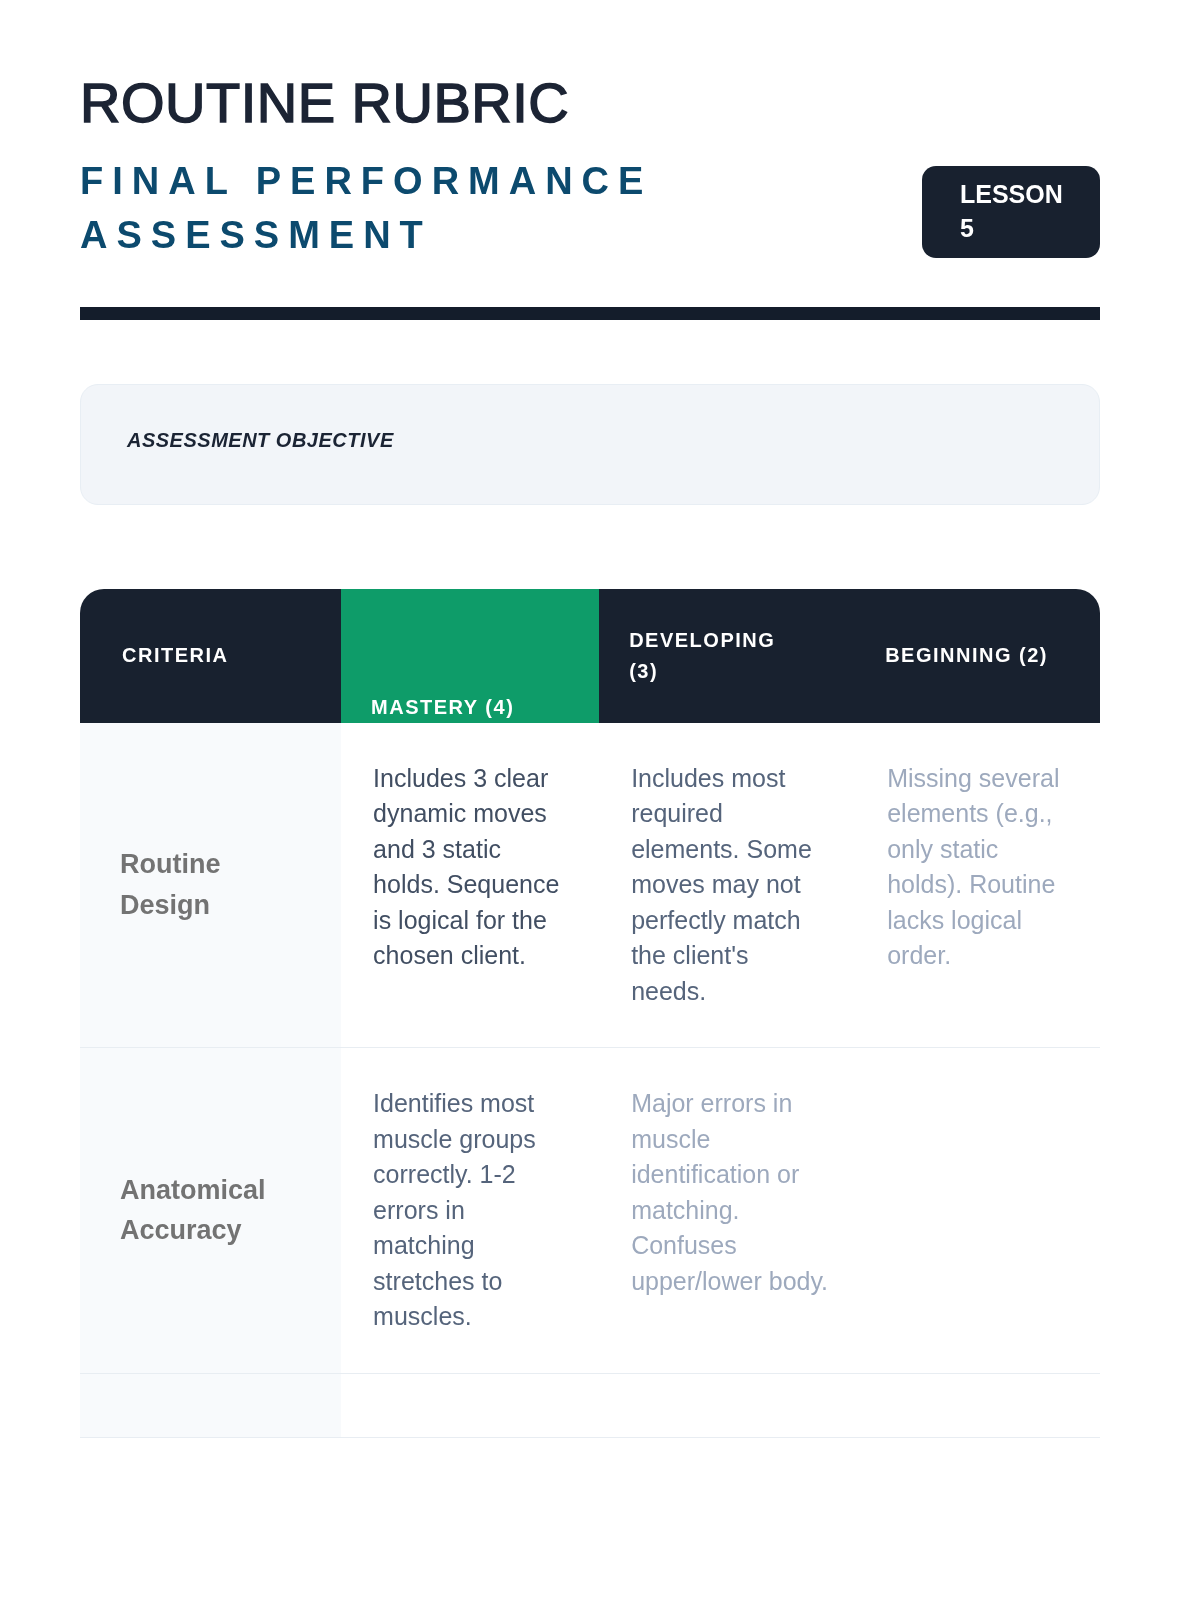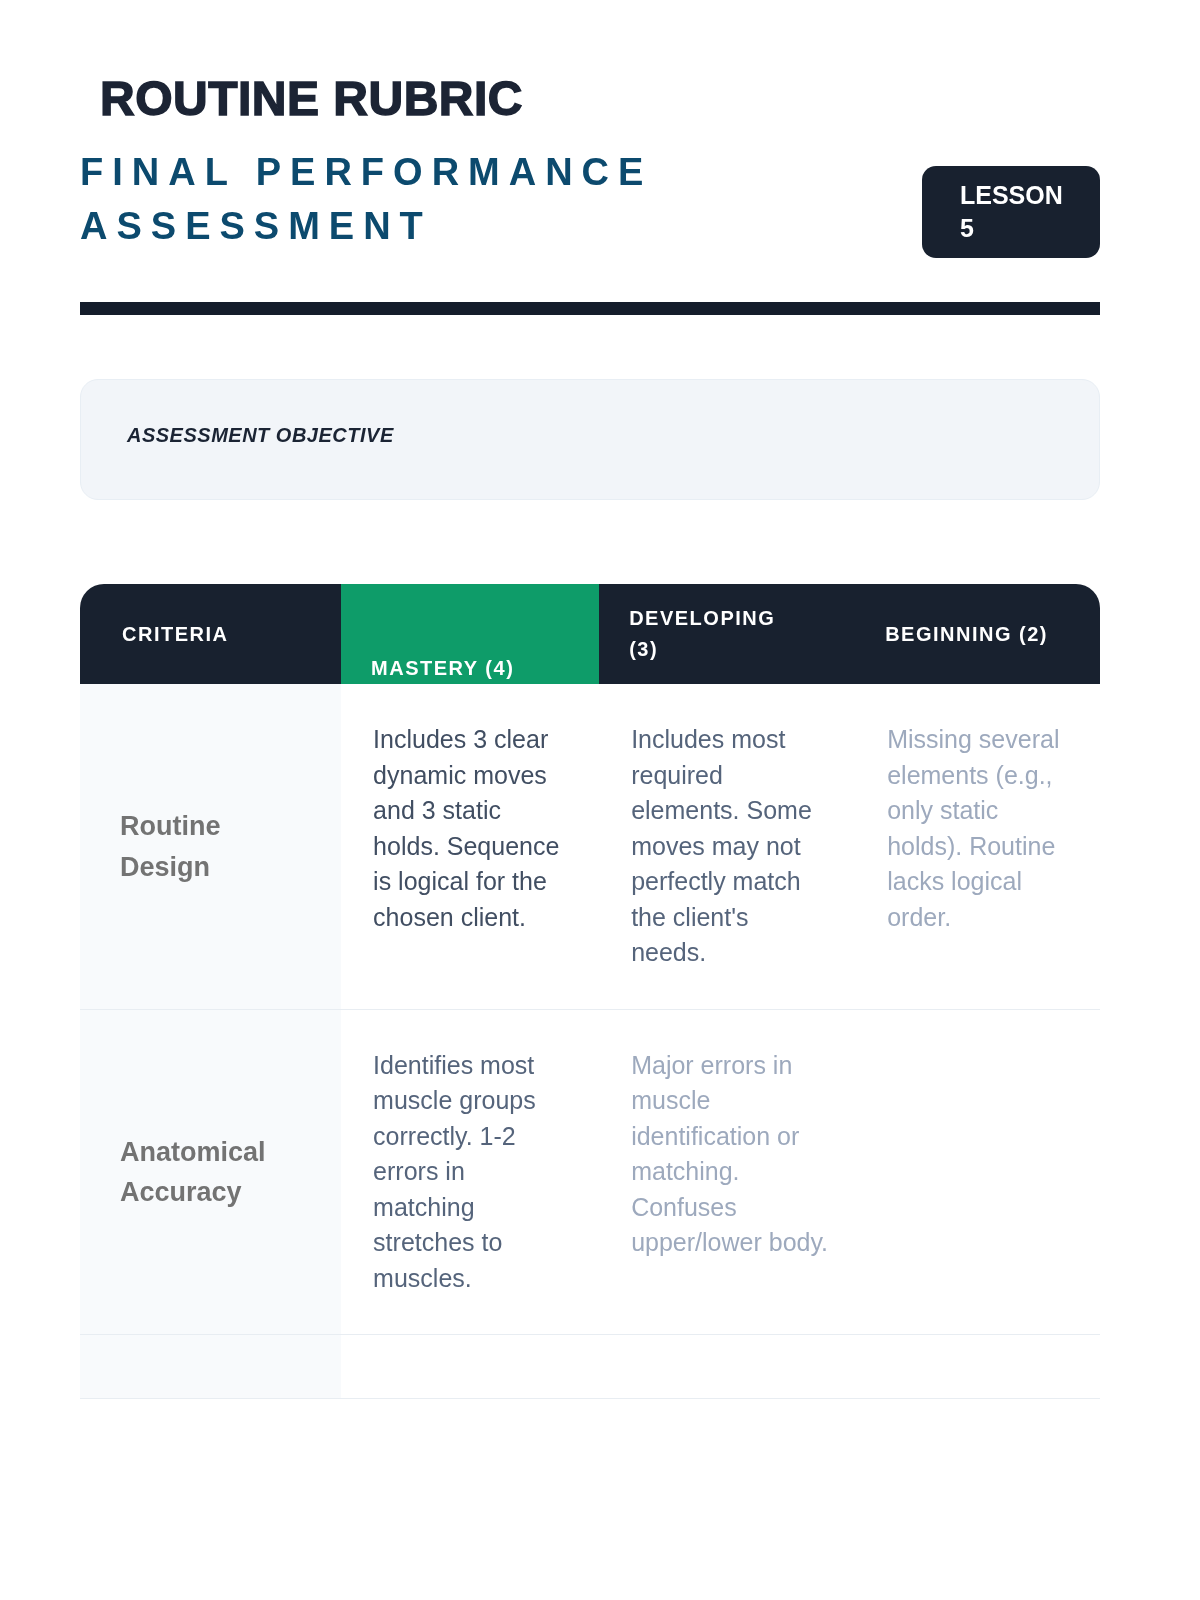--- a/index.html
+++ b/index.html
@@ -7,45 +7,44 @@
     width: 1200px; height: 1600px;
     overflow: hidden;
     background: #ffffff;
     font-family: "Liberation Sans", sans-serif;
   }
   .page { padding: 0 100px 0 80px; }
 
   
   .title {
     margin-top: 74px;
-    font-size: 48px;
-    font-weight: 700;
+    font-size: 56px;
+    font-weight: 400;
     line-height: 1.05;
     color: #1C2434;
     letter-spacing: 0.5px;
-    margin-left: 20px;
     -webkit-text-stroke: 1.5px #1C2434;
   }
   .subhead-row {
     display: flex;
     justify-content: space-between;
     align-items: flex-start;
     margin-top: 22px;
   }
   .subtitle {
     font-size: 38px;
     font-weight: 700;
     color: #0c4a6e;
     letter-spacing: 9px;
     line-height: 1.42;
     max-width: 640px;
   }
   .lesson-badge {
     flex: none;
-    margin-top: 20px;
+    margin-top: 11px;
     width: 178px;
     min-height: 92px;
     background: #18212F;
     border-radius: 14px;
     color: #ffffff;
     display: flex;
     flex-direction: column;
     justify-content: center;
     padding-left: 38px;
     font-size: 25px;
@@ -81,21 +80,21 @@
   }
 
   
   .rubric-table { margin-top: 84px; }
   .thead {
     display: grid;
     grid-template-columns: 25.6% 25.3% 25.1% 24%;
     background: #18212F;
     border-radius: 24px 24px 0 0;
     overflow: hidden;
-    height: 100px;
+    height: 134px;
   }
   .th {
     display: flex;
     align-items: center;
     padding: 0 24px 0 30px;
     color: #ffffff;
     font-weight: 700;
     font-size: 20px;
     letter-spacing: 1.5px;
     line-height: 1.55;

